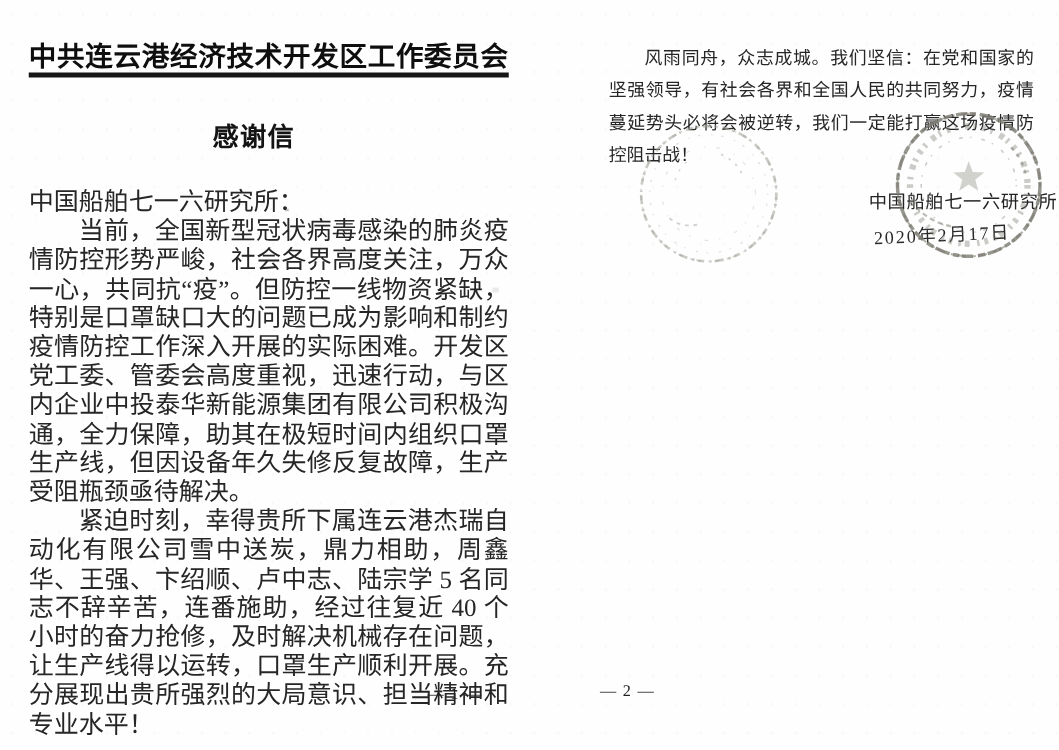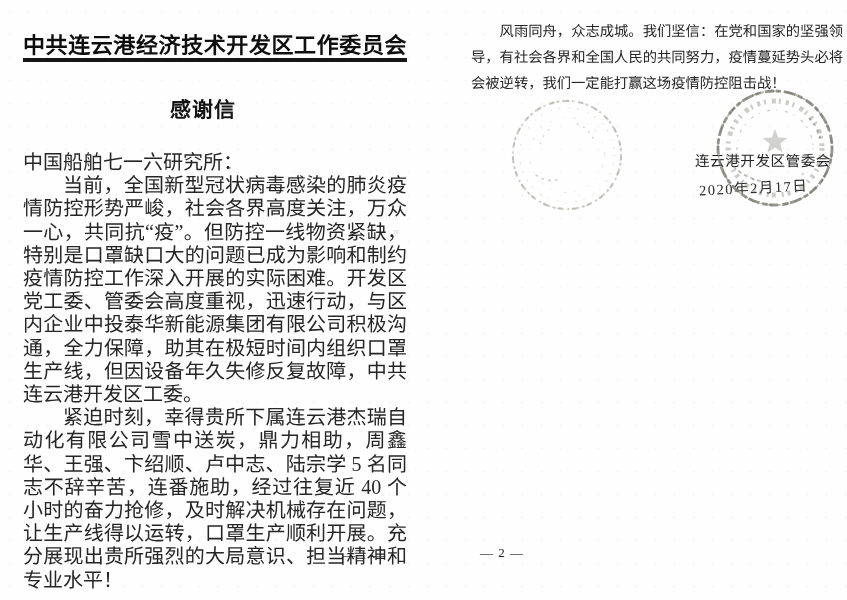--- a/index.html
+++ b/index.html
@@ -27,21 +27,21 @@
   .body1{
     position:absolute;top:124px;left:0;width:100%;
     font-size:20px;line-height:23.2px;color:#262626;
     text-align:justify;text-justify:inter-character;font-family:Liberation Serif, serif;
   }
   .body1 p{margin:0;}
   .salutation{text-indent:0;}
   .para{text-indent:2em;}
 
   .para2{
-    margin:0;font-size:14.3px;line-height:26px;color:#262626;
+    margin:16px;font-size:14.3px;line-height:26px;color:#262626;
     text-align:justify;text-justify:inter-character;text-indent:2em;
   }
   .sig{position:absolute;font-size:14.6px;color:#232323;letter-spacing:.5px;white-space:nowrap;}
   .sig-left{left:26px;top:131px;}
   .sig-right{left:224px;top:131px;}
   .date{
     position:absolute;left:228px;top:158px;font-size:14.5px;letter-spacing:1.5px;
     color:#2a2a2a;transform:rotate(-2.5deg);white-space:nowrap;
   }
   .seal{position:absolute;pointer-events:none;}
@@ -59,29 +59,29 @@
 <body>
 
 <div class="sheet">
 
   <section class="page page1">
     <header class="letterhead">中共连云港经济技术开发区工作委员会</header>
     <div class="rule"></div>
     <h1 class="title">感谢信</h1>
     <div class="body1">
       <p class="salutation">中国船舶七一六研究所：</p>
-      <p class="para">当前，全国新型冠状病毒感染的肺炎疫情防控形势严峻，社会各界高度关注，万众一心，共同抗“疫”。但防控一线物资紧缺，特别是口罩缺口大的问题已成为影响和制约疫情防控工作深入开展的实际困难。开发区党工委、管委会高度重视，迅速行动，与区内企业中投泰华新能源集团有限公司积极沟通，全力保障，助其在极短时间内组织口罩生产线，但因设备年久失修反复故障，中共连云港开发区工委。</p>
+      <p class="para">当前，全国新型冠状病毒感染的肺炎疫情防控形势严峻，社会各界高度关注，万众一心，共同抗“疫”。但防控一线物资紧缺，特别是口罩缺口大的问题已成为影响和制约疫情防控工作深入开展的实际困难。开发区党工委、管委会高度重视，迅速行动，与区内企业中投泰华新能源集团有限公司积极沟通，全力保障，助其在极短时间内组织口罩生产线，但因设备年久失修反复故障，生产受阻瓶颈亟待解决。</p>
       <p class="para">紧迫时刻，幸得贵所下属连云港杰瑞自动化有限公司雪中送炭，鼎力相助，周鑫华、王强、卞绍顺、卢中志、陆宗学 5 名同志不辞辛苦，连番施助，经过往复近 40 个小时的奋力抢修，及时解决机械存在问题，让生产线得以运转，口罩生产顺利开展。充分展现出贵所强烈的大局意识、担当精神和专业水平！</p>
     </div>
   </section>
 
   <section class="page page2">
     <p class="para2">风雨同舟，众志成城。我们坚信：在党和国家的坚强领导，有社会各界和全国人民的共同努力，疫情蔓延势头必将会被逆转，我们一定能打赢这场疫情防控阻击战！</p>
 
-    <div class="sig sig-right">连云港开发区管委会</div>
+    <div class="sig sig-right">中国船舶七一六研究所</div>
     <div class="date">2020年2月17日</div>
 
     <svg class="seal seal-left" width="118" height="118" viewBox="0 0 120 120" aria-hidden="true">
       <g fill="none" stroke="#a09e96">
         <circle cx="60" cy="60" r="55" stroke-width="2.2" stroke-dasharray="5 3 2 4 7 3 1 5" opacity="0.55"></circle>
         <circle cx="60" cy="60" r="55" stroke-width="1.4" stroke-dasharray="2 6 4 3" transform="rotate(57 60 60)" opacity="0.4"></circle>
         <circle cx="60" cy="60" r="48" stroke-width="1.1" stroke-dasharray="1 7 2 9" opacity="0.3"></circle>
         <circle cx="60" cy="60" r="38" stroke-width="1" stroke-dasharray="1 9 3 12" opacity="0.28"></circle>
         <path d="M28 80 q10 8 24 5" stroke-width="1.6" stroke-dasharray="3 4" opacity="0.45"></path>
         <path d="M70 28 q12 5 17 16" stroke-width="1.6" stroke-dasharray="2 5" opacity="0.4"></path>

